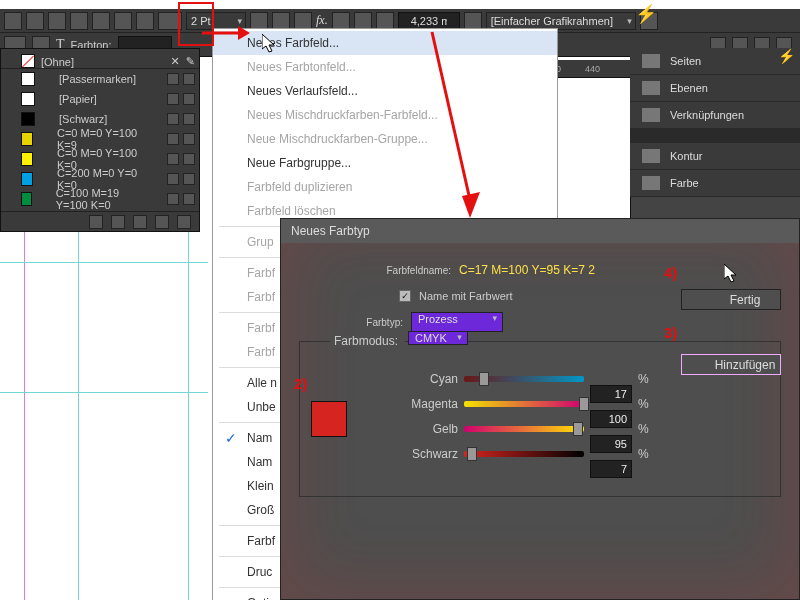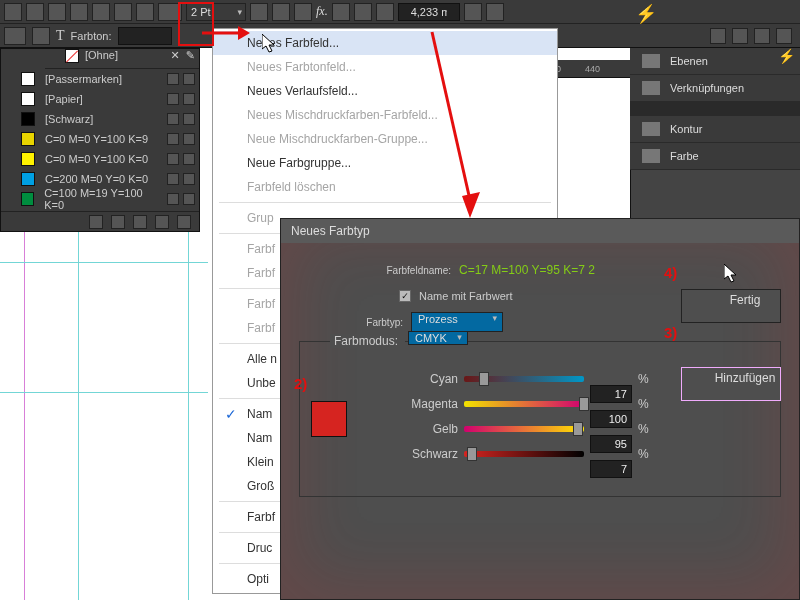--- a/index.html
+++ b/index.html
@@ -1,31 +1,31 @@
 <!DOCTYPE html>
 <html><head>
 <meta charset="utf-8">
 <style>
   * { box-sizing: border-box; margin: 0; padding: 0; font-family: "Segoe UI", Tahoma, sans-serif; }
   body { width: 800px; height: 600px; background: #fff; overflow: hidden; position: relative; font-size: 11px; color: #ccc; }
 
   
-  .topbar { position: absolute; left: 0; top: 0; width: 800px; height: 48px; background: #3a3a3a; border-bottom: 1px solid #111; }
+  .topbar { position: absolute; left: 0; top: 9px; width: 800px; height: 48px; background: #3a3a3a; border-bottom: 1px solid #111; }
   .toolbar1 { position: absolute; left: 0; top: 0; width: 800px; height: 24px; border-bottom: 1px solid #222; display: flex; align-items: center; gap: 4px; padding-left: 4px; }
   .toolbar2 { position: absolute; left: 0; top: 24px; width: 800px; height: 24px; display: flex; align-items: center; gap: 6px; padding-left: 4px; }
   .tool-icon { width: 18px; height: 18px; background: #555; border: 1px solid #222; }
   .field-input { background: #222; color: #ddd; border: 1px solid #111; font-size: 11px; height: 18px; padding: 0 12px; }
   .dropdown { display: flex; align-items: center; height: 18px; background: #3a3a3a; border: 1px solid #222; color: #ddd; padding: 0 14px 0 4px; font-size: 11px; position: relative; }
   .dropdown::after { content: "▾"; position: absolute; right: 3px; font-size: 9px; color: #bbb; }
 
   
   .swatches-panel { position: absolute; left: 0; top: 48px; width: 200px; height: 184px; background: #3a3a3a; border: 1px solid #111; }
-  .sw-header { display: flex; align-items: flex-start; height: 20px; padding: 0 4px 0 20px; font-size: 11px; border-bottom: 1px solid #222; margin-left: 44px; }
+  .sw-header { display: flex; align-items: flex-end; height: 20px; padding: 0 4px 0 20px; font-size: 11px; border-bottom: 1px solid #222; }
   .sw-list { overflow: hidden; }
-  .sw-row { display: flex; align-items: center; height: 20px; padding: 0 4px 0 20px; gap: 10px; }
+  .sw-row { display: flex; align-items: center; height: 20px; padding: 0 4px 0 20px; gap: 24px; }
   .sw-chip { width: 14px; height: 14px; border: 1px solid #111; position: relative; }
   .chip-none::after { content: ""; position: absolute; left: -2px; right: -2px; top: 50%; border-top: 1px solid #e33; transform: rotate(-45deg); }
   .sw-row .small-icon { width: 12px; height: 12px; background: #555; border: 1px solid #222; }
   .sw-footer { position: absolute; left: 0; bottom: 0; width: 100%; height: 20px; border-top: 1px solid #222; display: flex; align-items: center; justify-content: flex-end; gap: 8px; padding-right: 8px; }
   .sw-footer .ficon { width: 14px; height: 14px; border: 1px solid #222; background: #555; }
 
   
   .doc-area { position: absolute; left: 0; top: 232px; width: 208px; height: 368px; background: #fff; }
   .guide-v { position: absolute; top: 0; bottom: 0; border-left: 1px solid #73d6d6; }
   .guide-h { position: absolute; left: 0; right: 0; border-top: 1px solid #73d6d6; }
@@ -46,36 +46,36 @@
   .rdock-icon { width: 18px; height: 14px; background: #777; }
   .ruler { position: absolute; left: 540px; right: 170px; top: 60px; height: 18px; background: #3a3a3a; color: #aaa; display: flex; align-items: center; gap: 24px; font-size: 9px; padding-left: 6px; border-bottom: 1px solid #111; }
   .blank-doc { position: absolute; left: 540px; right: 170px; top: 78px; height: 140px; background: #fff; }
 
   
   .dialog { position: absolute; left: 280px; top: 218px; width: 520px; height: 382px; background: #4e4e4e; border: 1px solid #222; box-shadow: 0 0 60px 20px rgba(220, 50, 50, .15) inset; z-index: 30; color: #ccc; }
   .dlg-title { background: #5a5a5a; height: 24px; display: flex; align-items: center; padding-left: 10px; font-size: 12px; color: #ddd; }
   .dlg-body { position: relative; padding: 14px 18px; }
   .dlg-row { display: flex; align-items: center; height: 26px; gap: 8px; }
   .dlg-label { width: 130px; text-align: right; font-size: 10px; }
-  .dlg-static { font-size: 12px; color: #84cc16; }
-  .dlg-select { height: 20px; background: #0369a1; border: 1px solid #222; color: #ddd; font-size: 11px; padding: 0 20px 0 6px; position: relative; }
+  .dlg-static { font-size: 12px; color: #fde047; }
+  .dlg-select { height: 20px; background: #6d28d9; border: 1px solid #222; color: #ddd; font-size: 11px; padding: 0 20px 0 6px; position: relative; }
   .dlg-select::after { content: "▾"; position: absolute; right: 5px; font-size: 9px; color: #bbb; }
   .dlg-check { width: 12px; height: 12px; background: #bbb; border: 1px solid #666; font-size: 9px; color: #111; text-align: center; line-height: 11px; }
   .dlg-frame { border: 1px solid #333; margin: 6px 0 0 0; padding: 18px 16px 30px 16px; position: relative; }
   .dlg-modlabel { position: absolute; left: 30px; top: -8px; background: #4e4e4e; padding: 0 4px; font-size: 12px; }
   .slider-row { display: flex; align-items: center; height: 25px; gap: 6px; }
   .slider-name { width: 100px; text-align: right; font-size: 12px; }
   .slider-track { flex: 0 0 120px; height: 6px; position: relative; border-radius: 2px; }
   .slider-thumb { position: absolute; top: -4px; width: 10px; height: 14px; background: #999; border: 1px solid #333; transform: translateX(-5px); }
   .slider-val { width: 42px; height: 18px; background: #222; color: #eee; border: 1px solid #111; text-align: right; padding: 0 4px; font-size: 11px; margin-top: 31px; }
   .pct { width: 14px; font-size: 12px; }
   .preview-chip { position: absolute; left: 30px; top: 158px; width: 36px; height: 36px; background: #d62420; border: 1px solid #111; }
 
   .dlg-buttons { position: absolute; right: 18px; top: 46px; width: 100px; display: flex; flex-direction: column; gap: 8px; }
-  .dlg-btn { height: 34px; background: #4e4e4e; border: 1px solid #222; color: #ddd; font-size: 12px; text-align: center; line-height: 20px; padding-left: 28px; }
+  .dlg-btn { height: 21px; background: #4e4e4e; border: 1px solid #222; color: #ddd; font-size: 12px; text-align: center; line-height: 20px; padding-left: 28px; }
   .dlg-btn.primary { border: 1px solid #f0abfc; margin-top: 36px; }
 
   
   .anno { position: absolute; color: #e40f0f; font-weight: bold; z-index: 50; pointer-events: none; }
   .arrow-svg { position: absolute; z-index: 45; pointer-events: none; }
   .redbox { position: absolute; border: 2px solid #e40f0f; z-index: 46; pointer-events: none; }
 
   .bolt { position: absolute; right: 142px; top: 3px; color: #f3b12e; font-size: 18px; z-index: 15; }
   .bolt2 { position: absolute; right: 4px; top: 48px; color: #f3b12e; font-size: 14px; z-index: 15; }
   .small-tool-row { position: absolute; right: 0; top: 24px; height: 24px; display: flex; align-items: center; gap: 6px; padding-right: 8px; }
@@ -100,20 +100,21 @@
     <div class="dropdown" style="width:60px">2 Pt</div>
     <div class="tool-icon"></div>
     <div class="tool-icon"></div>
     <div class="tool-icon"></div>
     <span style="font-style:italic;font-family:serif;color:#ddd;font-size:12px">fx.</span>
     <div class="tool-icon"></div>
     <div class="tool-icon"></div>
     <div class="tool-icon"></div>
     <input class="field-input" style="width: 62px;" value="4,233 mm">
     <div class="tool-icon"></div>
+    <div class="dropdown" style="width:150px">[Einfacher Grafikrahmen]</div>
     <div class="tool-icon"></div>
   </div>
   <div class="toolbar2">
     <div class="tool-icon" style="width:22px"></div>
     <div class="tool-icon"></div>
     <span style="font-family:serif;font-size:14px;color:#ccc">T</span>
     <span>Farbton:</span>
     <input class="field-input" style="width: 54px;">
   </div>
   <div class="small-tool-row">
@@ -209,20 +210,24 @@
 </div>
 
 <div class="ruler">
   <span>380</span>
     <span>440</span>
 </div>
 <div class="blank-doc"></div>
 
 <div class="rightcol">
   <div class="rdock-top">
+      <div class="rdock-item">
+        <div class="rdock-icon"></div>
+        <span>Seiten</span>
+      </div>
       <div class="rdock-item">
         <div class="rdock-icon"></div>
         <span>Ebenen</span>
       </div>
       <div class="rdock-item">
         <div class="rdock-icon"></div>
         <span>Verknüpfungen</span>
       </div>
       <div style="height: 14px; background: rgb(42, 42, 42);"></div>
       <div class="rdock-item">
@@ -236,20 +241,21 @@
     </div>
 </div>
 
 <div class="flyout">
     <div class="fitem hl">Neues Farbfeld...</div>
     <div class="fitem dis">Neues Farbtonfeld...</div>
     <div class="fitem">Neues Verlaufsfeld...</div>
     <div class="fitem dis">Neues Mischdruckfarben-Farbfeld...</div>
     <div class="fitem dis">Neue Mischdruckfarben-Gruppe...</div>
     <div class="fitem">Neue Farbgruppe...</div>
+    <div class="fitem dis">Farbfeld duplizieren</div>
     <div class="fitem dis">Farbfeld löschen</div>
     <div class="fsep"></div>
     <div class="fitem dis">Grup</div>
     <div class="fsep"></div>
     <div class="fitem dis">Farbf</div>
     <div class="fitem dis">Farbf</div>
     <div class="fsep"></div>
     <div class="fitem dis">Farbf</div>
     <div class="fitem dis">Farbf</div>
     <div class="fsep"></div>

